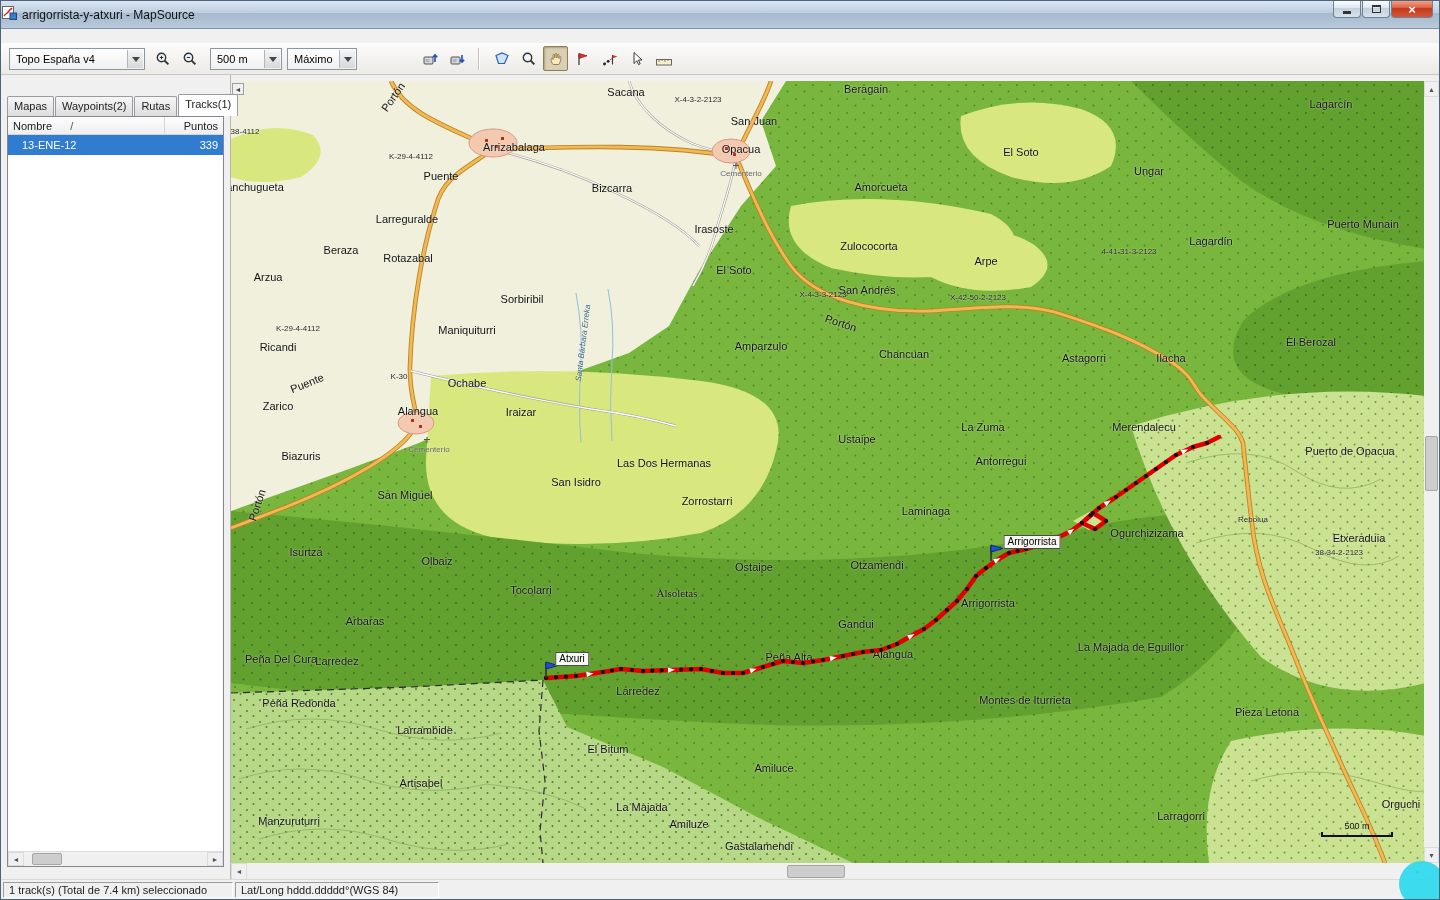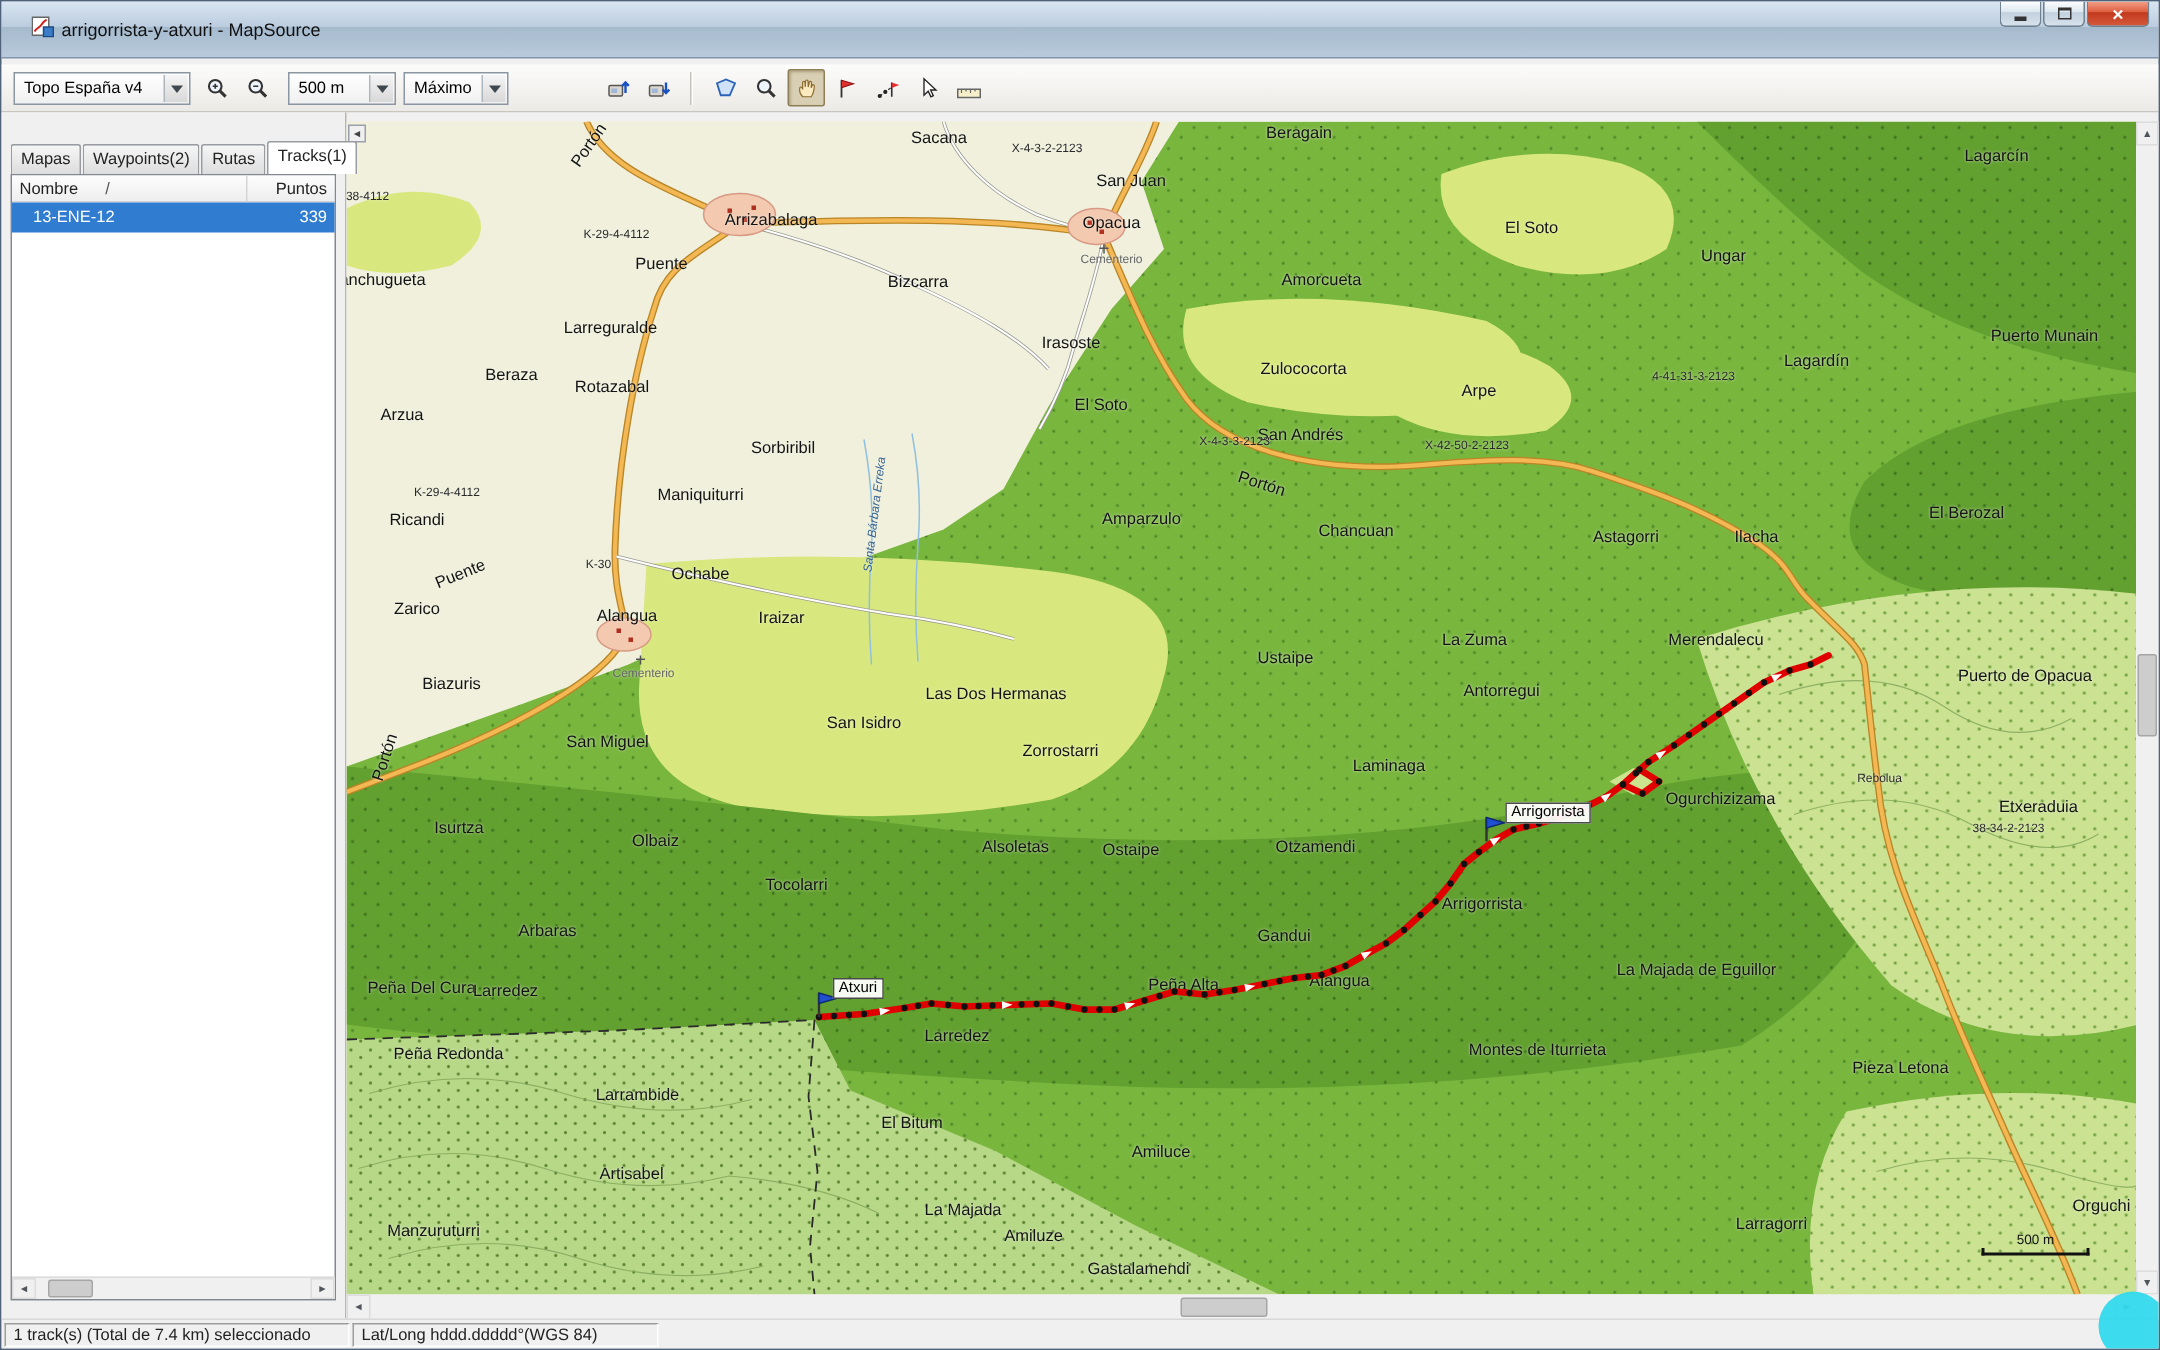--- a/index.html
+++ b/index.html
@@ -1,22 +1,22 @@
 <!DOCTYPE html>
 <html><head>
 <meta charset="utf-8">
 <style>
   * { box-sizing: border-box; margin:0; padding:0; }
   html,body { width:1440px; height:900px; overflow:hidden; font-family:"Liberation Sans",sans-serif; }
   .window { position:relative; width:1440px; height:900px; background:#f0f0f0; border:1px solid #4e627a; overflow:hidden; }
 
   
-  .titlebar { position:absolute; left:0; top:0; right:0; height:38px;
+  .titlebar { position:absolute; left:0; top:0; right:0; height:28px;
     background:linear-gradient(#d9e5f1 0%, #bccde0 45%, #a6bace 46%, #b8cadb 100%);
-    border-bottom:1px solid #7f94a8; display:flex; align-items:center; padding-left:20px; }
+    border-bottom:1px solid #7f94a8; display:flex; align-items:center; padding-left:1px; }
   .title-text { font-size:12px; color:#111; margin-left:5px; }
   .win-buttons { position:absolute; right:6px; top:0; display:flex; }
   .wbtn { height:17px; border:1px solid #70818f; border-top:none; border-radius:0 0 4px 4px;
     display:flex; align-items:center; justify-content:center; margin-left:1px;
     background:linear-gradient(#fdfeff,#dbe6ef 45%,#c2d1de 46%,#d7e2ec); cursor:default; }
   .wbtn.min, .wbtn.max { width:28px; }
   .wbtn.close { width:42px; background:linear-gradient(#f1a088,#dd5b3d 45%,#c13a1e 46%,#d6573a); color:#fff; font-weight:bold; font-size:13px; line-height:13px; }
   .glyph-min { width:8px; height:3px; background:#333; margin-top:7px; }
   .glyph-max { width:9px; height:8px; border:1px solid #333; border-top:2px solid #333; }
 
@@ -29,21 +29,21 @@
   .toolbar { position:absolute; left:0; top:42px; right:0; height:32px;
     background:linear-gradient(#fcfcfb,#eceae6); border-bottom:1px solid #c9c6c0;
     display:flex; align-items:center; padding-left:8px; }
   .combo { position:relative; display:flex; align-items:center; height:22px;
     background:linear-gradient(#ffffff,#f0f0f0); border:1px solid #8a97a3; font-size:11px;
     padding:0 20px 0 6px; margin-right:5px; white-space:nowrap; }
   .combo .arrow { position:absolute; right:1px; top:1px; bottom:1px; width:16px;
     background:linear-gradient(#f5f5f5,#d8d8d8); border-left:1px solid #aeb6bd;
     display:flex; align-items:center; justify-content:center; }
   .combo .arrow::after { content:''; border:4px solid transparent; border-top:5px solid #40484f; margin-top:5px; }
-  .combo.product { width:118px; } .combo.scale { width:72px; margin-left:6px; } .combo.detail { width:70px; }
+  .combo.product { width:136px; } .combo.scale { width:72px; margin-left:6px; } .combo.detail { width:70px; }
   .tbtn { width:25px; height:25px; display:flex; align-items:center; justify-content:center;
     border:1px solid transparent; border-radius:2px; margin-right:2px; }
   .tbtn.active { background:#d9cfb4; border:1px solid #8d7f58; box-shadow:inset 1px 1px 2px rgba(90,70,20,.35); }
   .tgap { width:56px; } .tsep { width:1px; height:22px; background:#c6c3bd; margin:0 10px 0 6px; box-shadow:1px 0 0 #fff; }
 
   
   .content { position:absolute; left:0; top:74px; right:0; bottom:20px; background:#f0f0f0; }
 
   
   .sidebar { position:absolute; left:0; top:0; width:230px; height:100%; background:#f0f0f0; border-right:1px solid #b8b5b0; }
@@ -392,21 +392,21 @@
           <div class="map-label" style="left: 433px; top: 382px; transform: translate(-50%, -50%);">Las Dos Hermanas</div>
           <div class="map-label" style="left: 345px; top: 401px; transform: translate(-50%, -50%);">San Isidro</div>
           <div class="map-label" style="left: 476px; top: 420px; transform: translate(-50%, -50%);">Zorrostarri</div>
           <div class="map-label" style="left: 695px; top: 430px; transform: translate(-50%, -50%);">Laminaga</div>
           <div class="map-label" style="left: 916px; top: 452px; transform: translate(-50%, -50%);">Ogurchizizama</div>
           <div class="map-label" style="left: 1128px; top: 457px; transform: translate(-50%, -50%);">Etxeraduia</div>
           <div class="map-label" style="left: 174px; top: 414px; transform: translate(-50%, -50%);">San Miguel</div>
           <div class="map-label" style="left: 75px; top: 471px; transform: translate(-50%, -50%);">Isurtza</div>
           <div class="map-label" style="left: 206px; top: 480px; transform: translate(-50%, -50%);">Olbaiz</div>
           <div class="map-label" style="left: 300px; top: 509px; transform: translate(-50%, -50%);">Tocolarri</div>
-          <div class="map-label" style="left: 446px; top: 484px; transform: translate(-50%, -50%);">Alsoletas</div>
+          <div class="map-label" style="left: 446px; top: 512px; transform: translate(-50%, -50%); font-family: Liberation Serif, serif;">Alsoletas</div>
           <div class="map-label" style="left: 523px; top: 486px; transform: translate(-50%, -50%);">Ostaipe</div>
           <div class="map-label" style="left: 646px; top: 484px; transform: translate(-50%, -50%);">Otzamendi</div>
           <div class="map-label" style="left: 757px; top: 522px; transform: translate(-50%, -50%);">Arrigorrista</div>
           <div class="map-label" style="left: 625px; top: 543px; transform: translate(-50%, -50%);">Gandui</div>
           <div class="map-label" style="left: 120px; top: 540px; transform: translate(-50%, -50%); margin-left: 14px;">Arbaras</div>
           <div class="map-label" style="left: 42px; top: 578px; transform: translate(-50%, -50%); padding-left: 16px;">Peña Del Cura</div>
           <div class="map-label" style="left: 106px; top: 580px; transform: translate(-50%, -50%);">Larredez</div>
           <div class="map-label" style="left: 558px; top: 576px; transform: translate(-50%, -50%);">Peña Alta</div>
           <div class="map-label" style="left: 662px; top: 573px; transform: translate(-50%, -50%);">Alangua</div>
           <div class="map-label" style="left: 900px; top: 566px; transform: translate(-50%, -50%);">La Majada de Eguillor</div>

